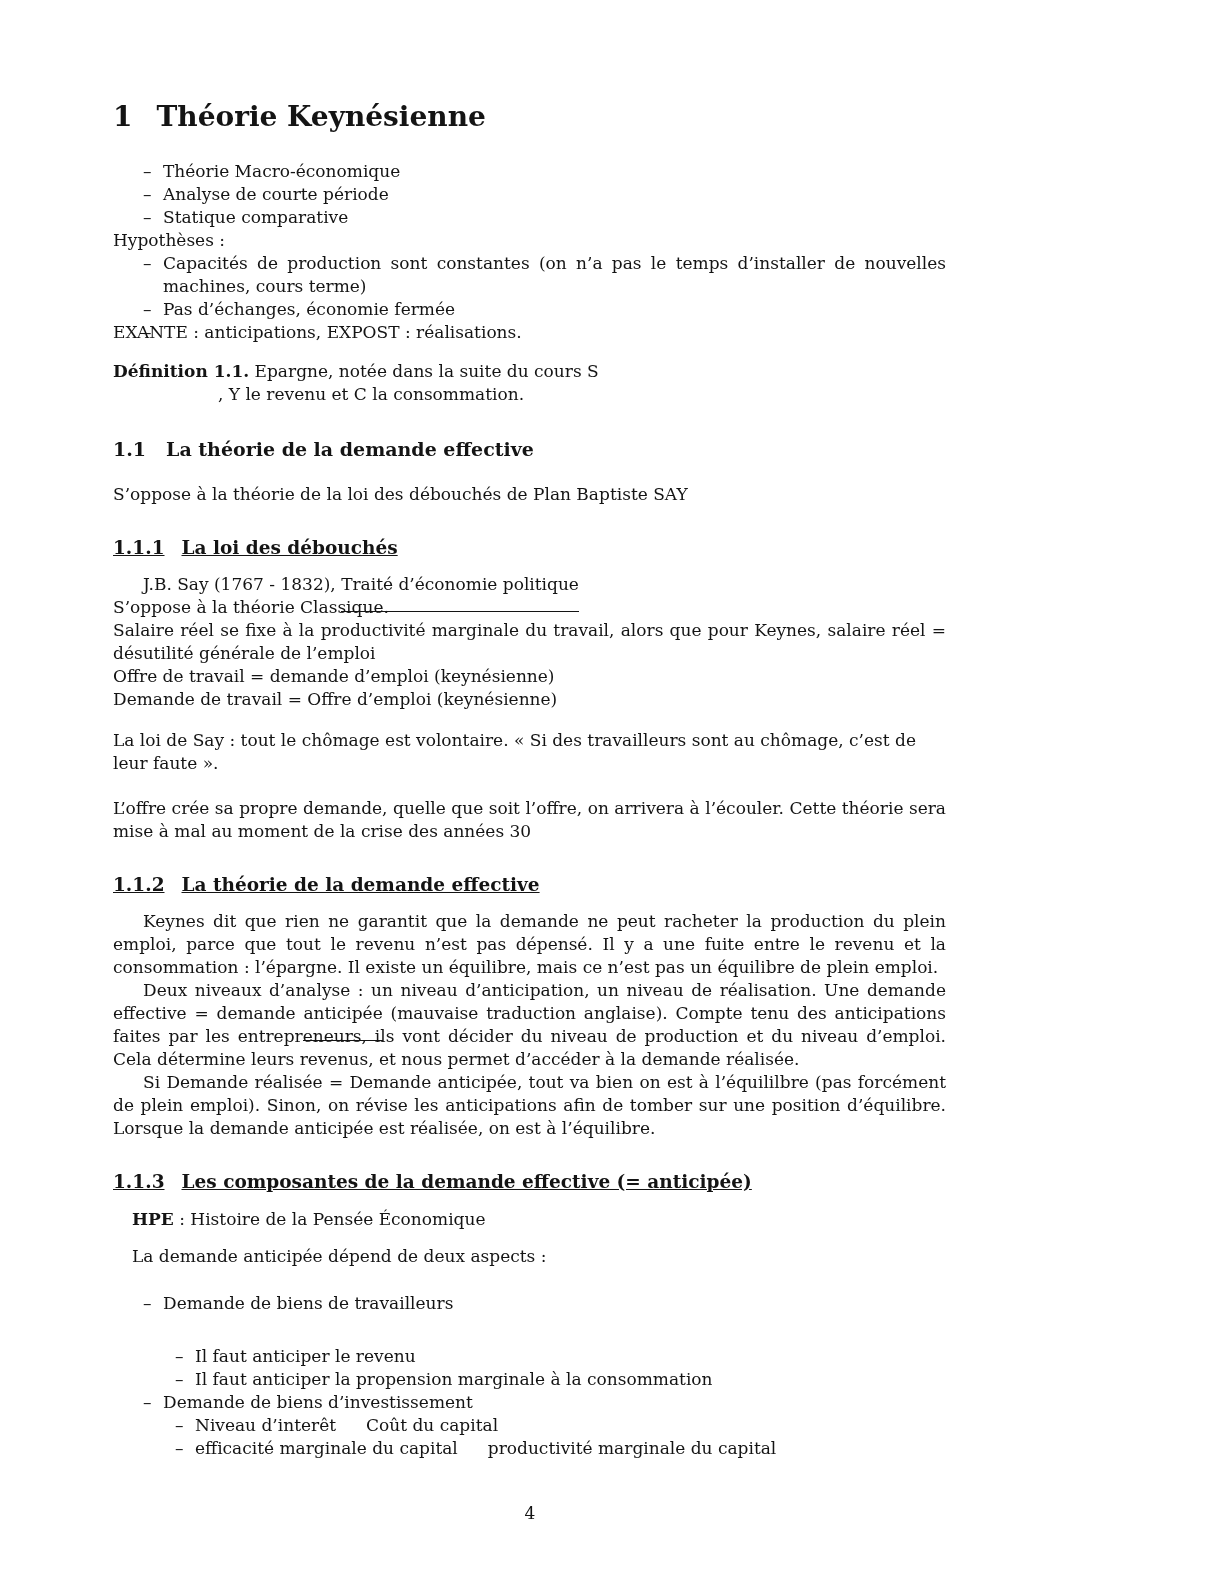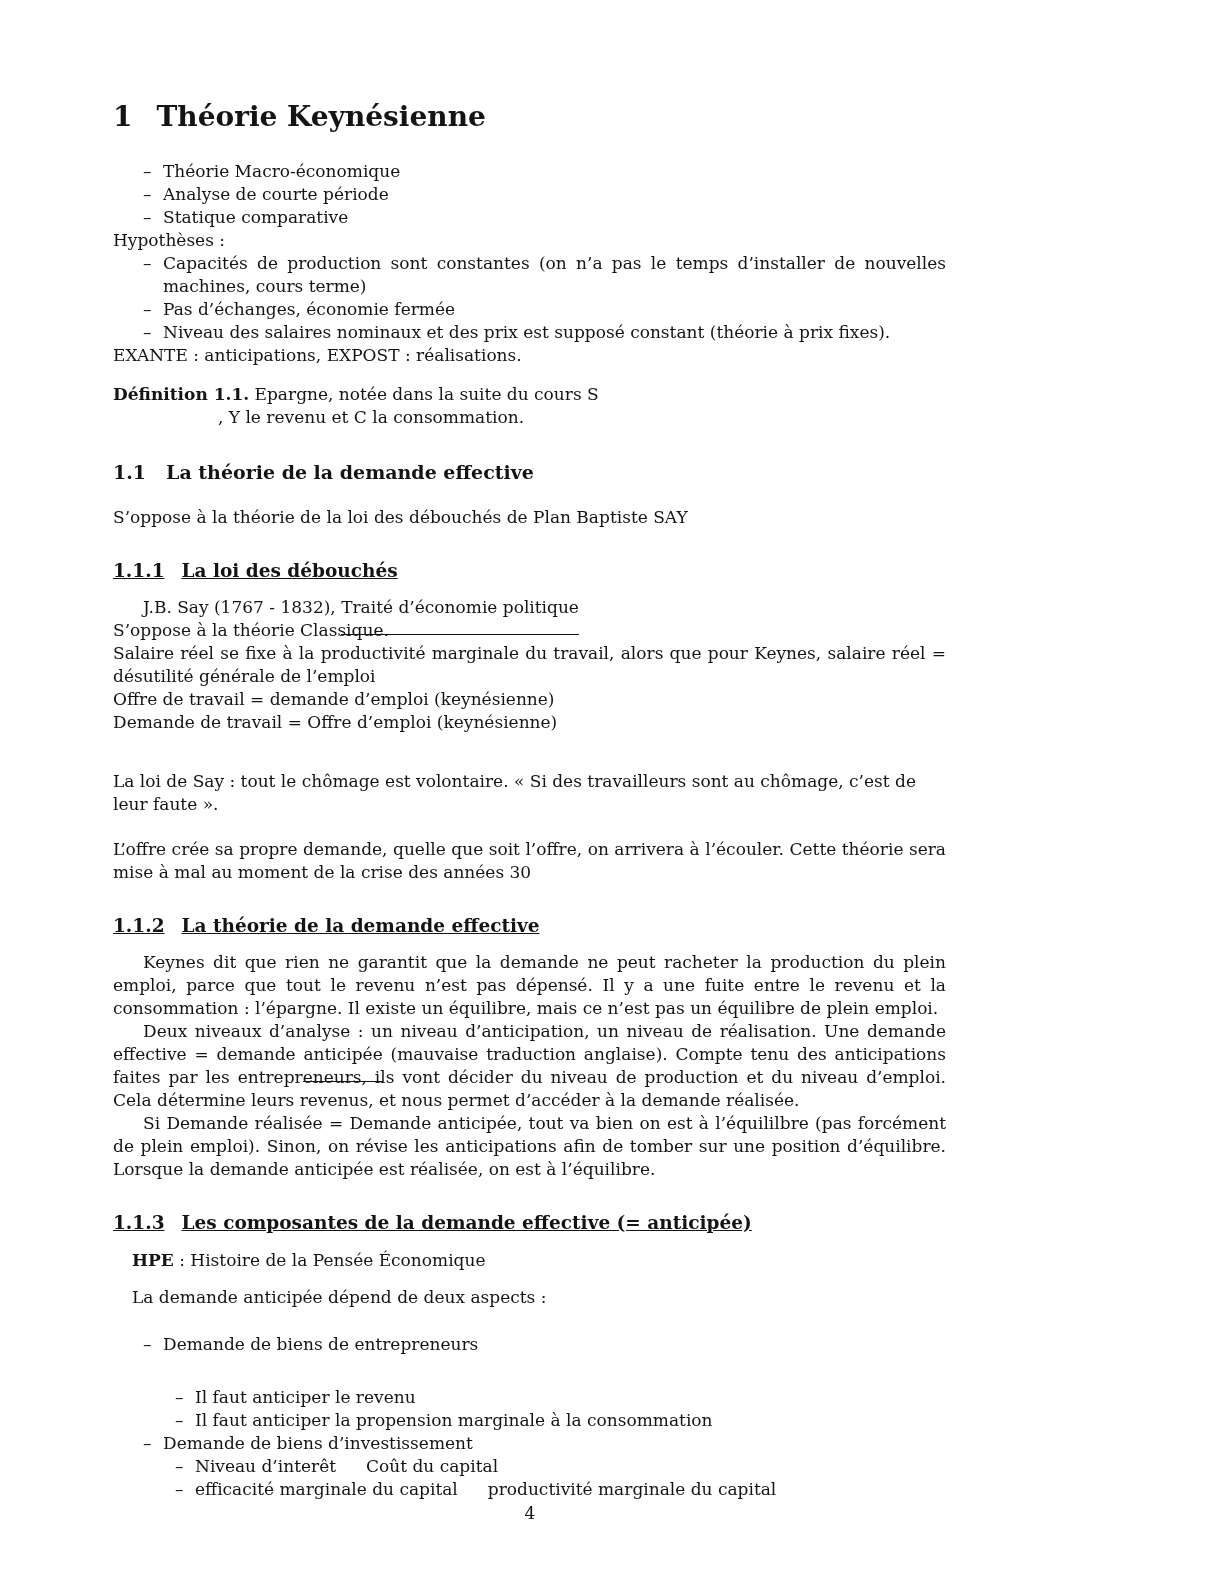--- a/index.html
+++ b/index.html
@@ -28,21 +28,21 @@
   .para { margin: 0; text-align: justify; text-indent: 30px; }
   .li { position: relative; padding-left: 50px; }
   .li .marker { position: absolute; left: 30px; top: 0; }
   .li.l2 { padding-left: 82px; }
   .li.l2 .marker { left: 62px; }
   .underlined { border-bottom: 1.3px solid #141414; padding-bottom: 17px; }
   .def-block { margin-top: 16px; }
   .def-label { font-weight: bold; }
   .def-line2 { padding-left: 105px; }
   .bold { font-weight: bold; }
-  .mt28 { margin-top: 36px; }
+  .mt28 { margin-top: 18px; }
   .mt22 { margin-top: 22px; }
   .mt14 { margin-top: 14px; margin-left: 19px; }
   .mt24 { margin-top: 24px; }
   .mt30 { margin-top: 30px; }
   .gap30 { display: inline-block; width: 30px; }
   .page-num {
     position: absolute;
     left: 0; right: 0;
     top: 1502px;
     text-align: center;
@@ -74,21 +74,20 @@
   <div class="li justify">
     <span class="marker">–</span>
     <span>Capacités de production sont constantes (on n’a pas le temps d’installer de nouvelles machines, cours terme)</span>
   </div>
   <div class="li">
     <span class="marker">–</span>
     <span>Pas d’échanges, économie fermée</span>
   </div>
   <div class="li">
     <span class="marker">–</span>
-    <span>Niveau des salaires nominaux et des prix est supposé constant (théorie à prix fixes).</span>
   </div>
 
   <div class="line">EXANTE : anticipations, EXPOST : réalisations.</div>
 
   <div class="def-block">
     <div class="line">
       <span class="def-label">Définition 1.1.</span>
       <span>Epargne, notée dans la suite du cours S</span>
     </div>
     <div class="line def-line2">, Y le revenu et C la consommation.</div>
@@ -126,21 +125,21 @@
   <h3 class="mt30">
     <span class="sec-num">1.1.3</span><span>Les composantes de la demande effective (= anticipée)</span>
   </h3>
   <div class="line mt14">
     <span class="bold">HPE</span><span> : Histoire de la Pensée Économique</span>
   </div>
   <div class="line mt14">La demande anticipée dépend de deux aspects :</div>
 
   <div class="li mt24">
     <span class="marker">–</span>
-    <span>Demande de biens de entrepreneurs</span>
+    <span>Demande de biens de travailleurs</span>
   </div>
   <div class="li l2 mt30">
     <span class="marker">–</span>
     <span>Il faut anticiper le revenu</span>
   </div>
   <div class="li l2">
     <span class="marker">–</span>
     <span>Il faut anticiper la propension marginale à la consommation</span>
   </div>
   <div class="li">

